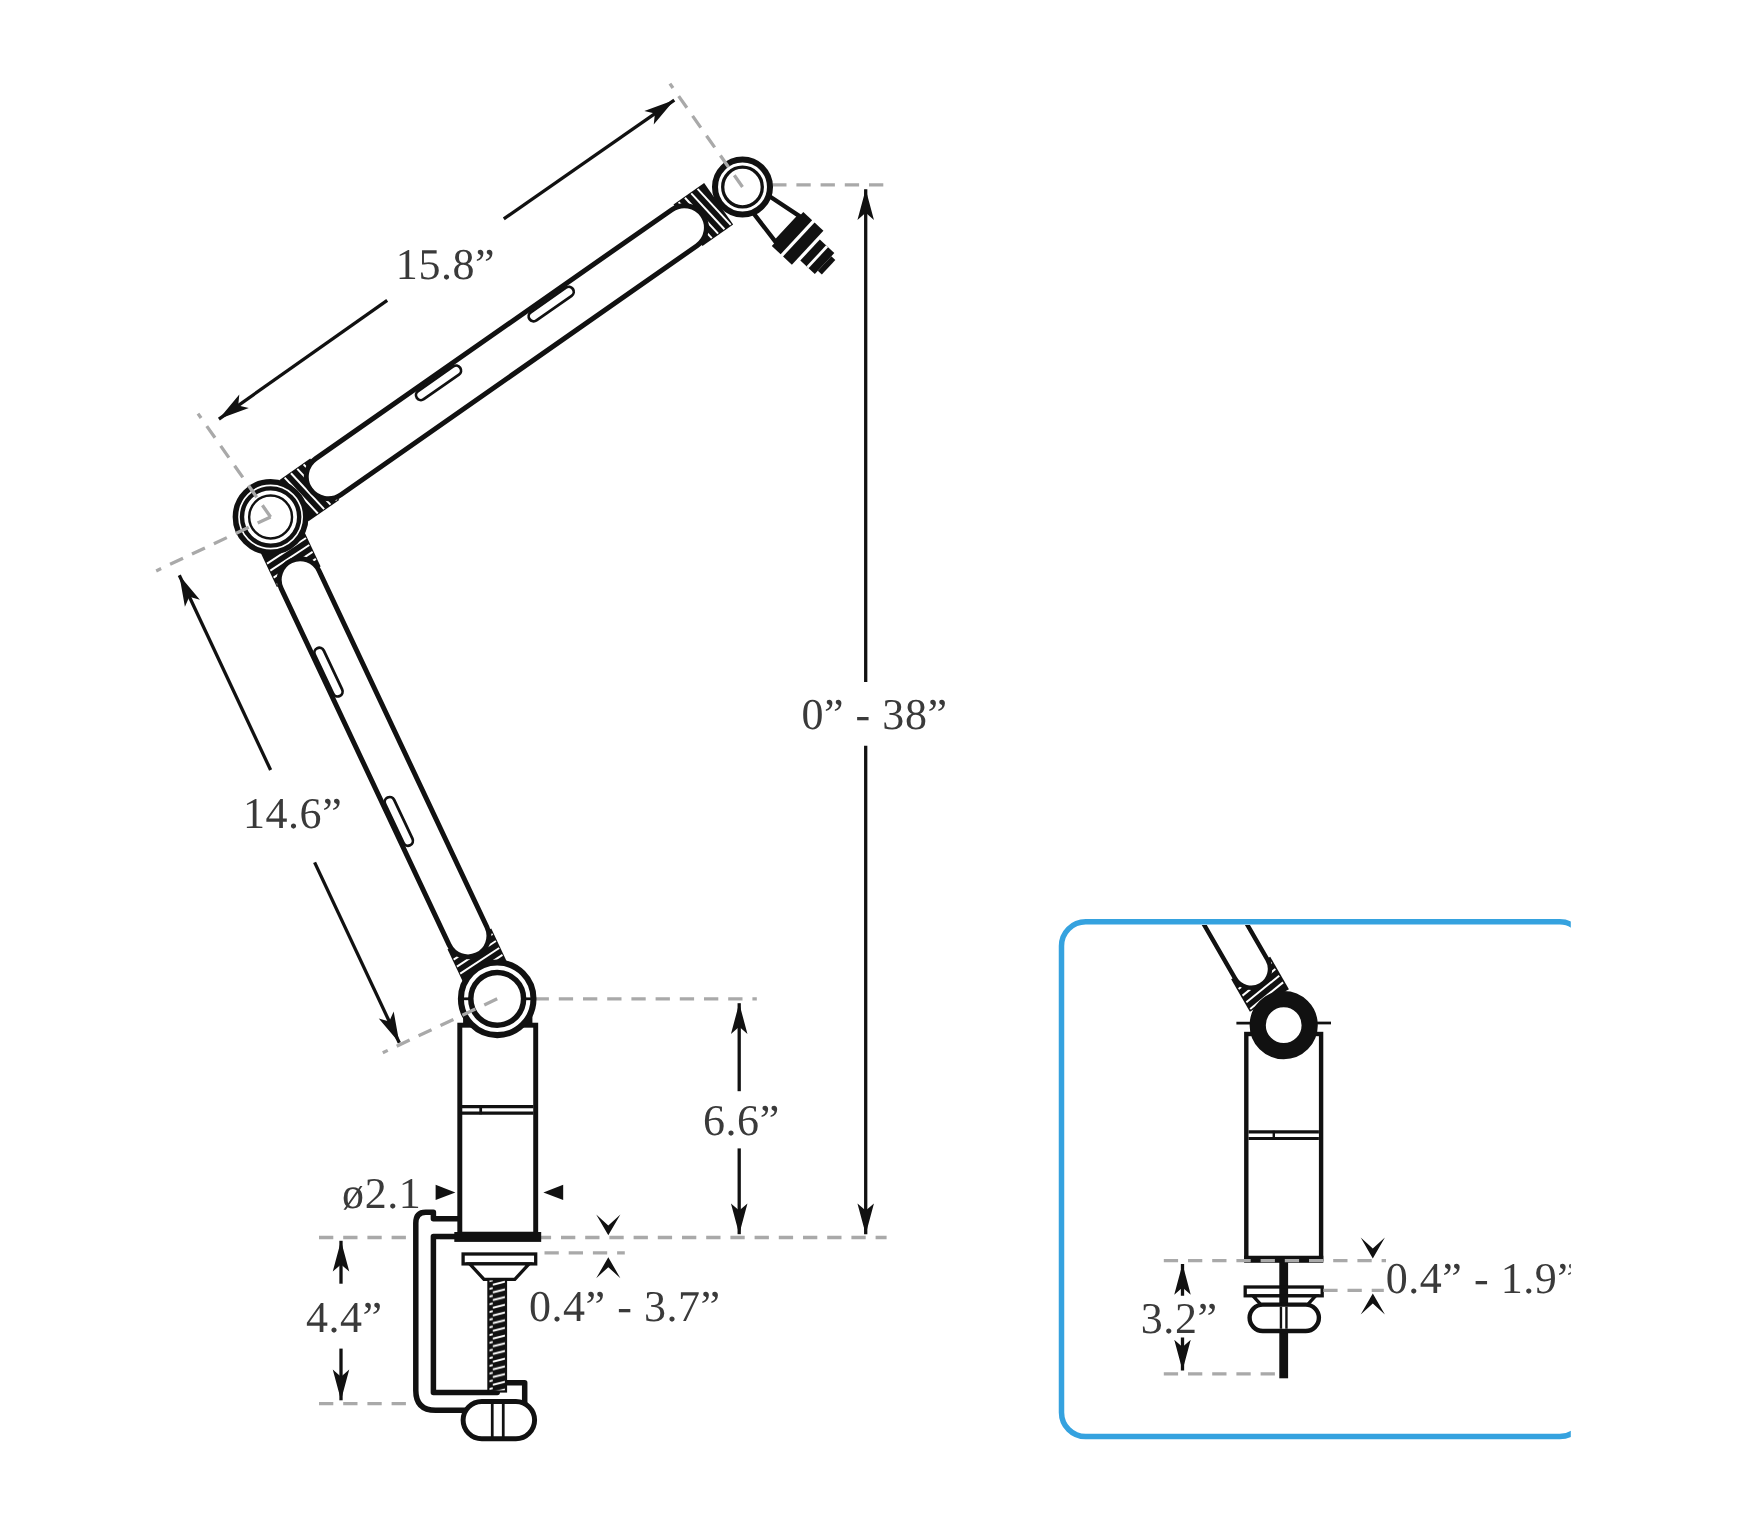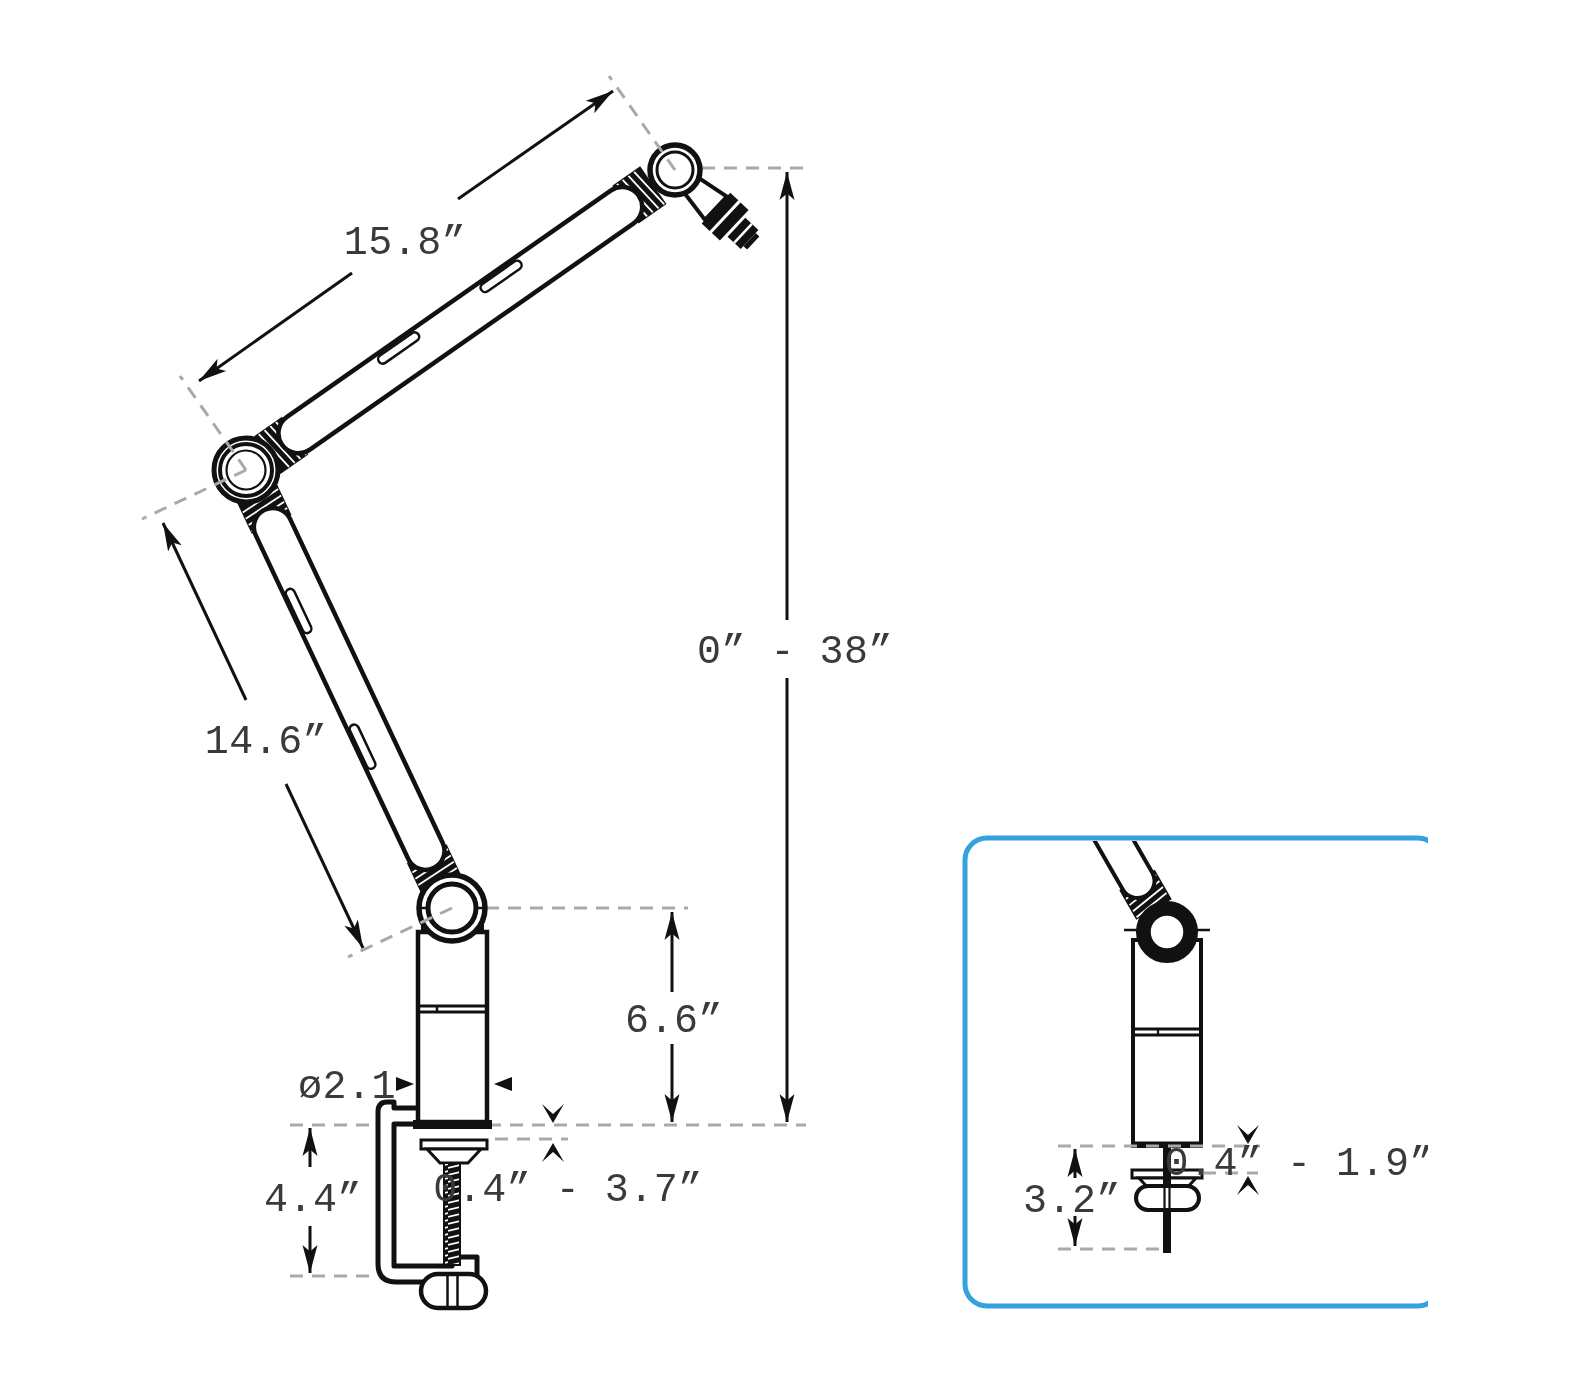--- a/index.html
+++ b/index.html
@@ -1,17 +1,17 @@
 <!DOCTYPE html>
 <html><head>
 <meta charset="utf-8">
 <style>
   html,body{margin:0;padding:0;background:#ffffff;}
   .stage{position:relative;width:1428px;height:1400px;background:#fff;overflow:hidden;
-         font-family:Liberation Mono, monospace;}
+         font-family:Liberation Serif, serif;}
   svg{position:absolute;left:0;top:0;}
   .dim-label{font-size:40px;font-weight:500;fill:#3a3a3a;letter-spacing:0.5px;}
 </style>
 </head>
 <body>
 
 <div class="stage">
 <svg width="1580" height="1400" viewBox="0 0 1580 1400">
   <defs>
     <marker id="arw" viewBox="-30 -9 32 18" refX="0" refY="0" markerWidth="32" markerHeight="18" markerUnits="userSpaceOnUse" orient="auto-start-reverse">

